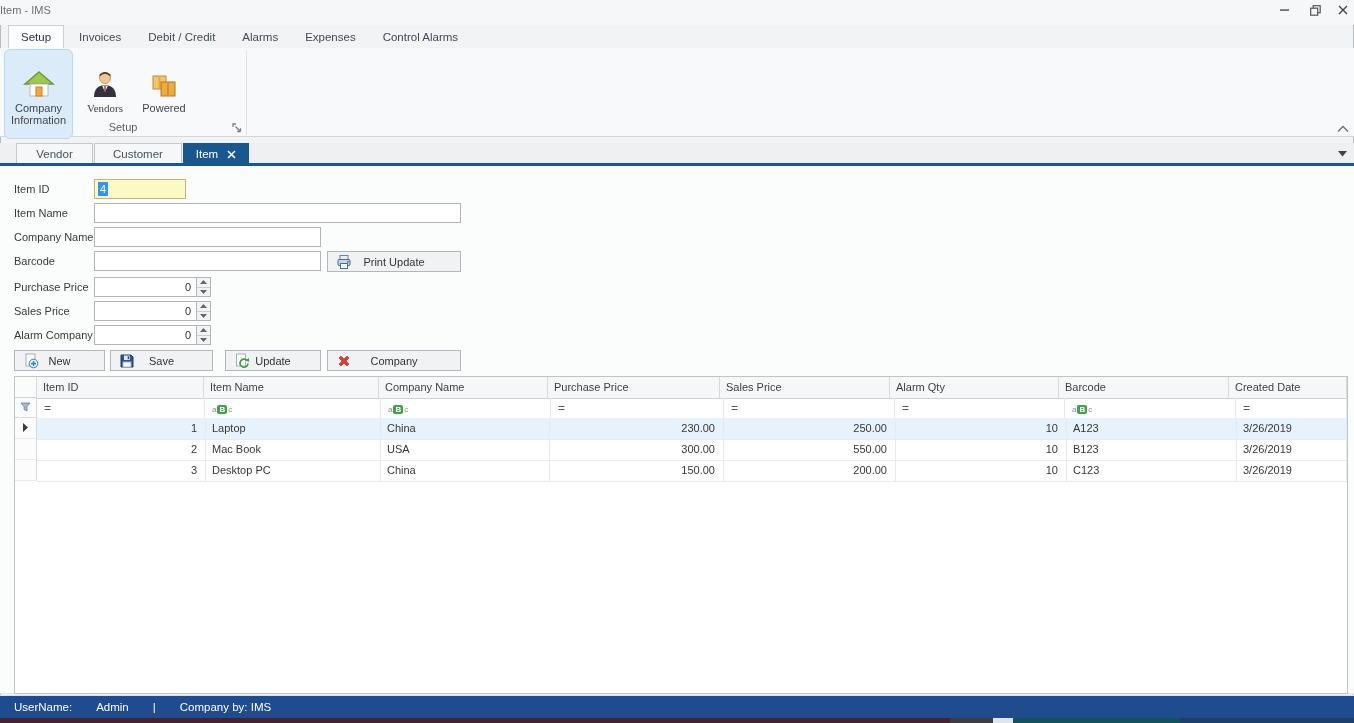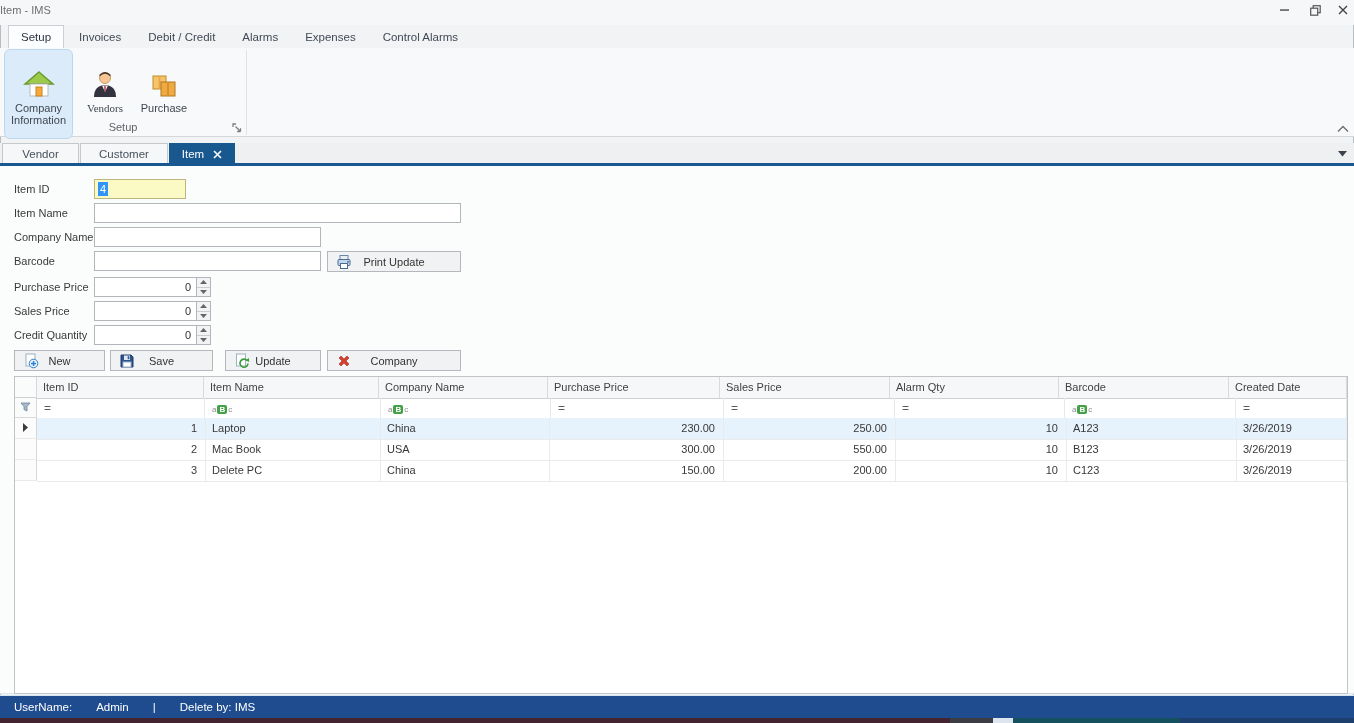--- a/index.html
+++ b/index.html
@@ -30,21 +30,21 @@
   .ritem.selected{background:#dcebfa;border-color:#bcd8f1;}
   .ricon{height:34px;display:flex;align-items:center;justify-content:center;}
   .rlabel{margin-top:1px;line-height:11.5px;color:#3f4750;}
   .rgrouplabel{top:121px;left:0;width:246px;text-align:center;color:#5f6368;}
   .rsep{top:50px;left:246px;width:1px;height:85px;background:#e0e2e5;}
   .launcher{top:123px;left:232px;width:13px;height:12px;}
   .collapse{top:123px;left:1337px;width:14px;height:12px;}
 
   
   .dtabbar{top:143px;left:0;width:1354px;height:20px;background:#eef0f2;}
-  .dtabs{top:143px;left:2px;height:28px;display:flex;}
+  .dtabs{top:143px;left:16px;height:28px;display:flex;}
   .dtab{height:19px;margin-right:1px;background:#f6f7f8;border:1px solid #c6c9cc;border-bottom:0;
         display:flex;align-items:center;justify-content:center;color:#46525e;font-size:11.5px;}
   .dtab.active{background:var(--accent,#19588f);border-color:var(--accent,#19588f);color:#fff;height:20px;}
   .dtab .x{margin-left:9px;display:inline-flex;}
   .dunderline{top:163px;left:0;width:1354px;height:3px;background:var(--accent,#19588f);}
   .tabdrop{top:147px;left:1338px;width:12px;height:10px;}
 
   
   .content{top:166px;left:0;width:1354px;height:528px;background:#fbfcfc;border-bottom:1px solid #dde7f0;}
 
@@ -150,21 +150,21 @@
       </div>
       <div class="ritem" style="width: 52px;">
         <div class="ricon">
           <svg width="32" height="32" viewBox="0 0 32 32">
             <rect x="5" y="7" width="13" height="13" fill="#f6c469" stroke="#c08a2e"></rect>
             <rect x="10.6" y="7" width="1.8" height="13" fill="#e8a93f"></rect>
             <rect x="13" y="13" width="14" height="14" fill="#efab43" stroke="#b27722"></rect>
             <rect x="19" y="13" width="2" height="14" fill="#d98f2b"></rect>
           </svg>
         </div>
-        <div class="rlabel">Purchase</div>
+        <div class="rlabel">Powered</div>
       </div>
     </div>
   <div class="abs rgrouplabel">Setup</div>
   <div class="abs launcher">
     <span><svg width="11" height="11" viewBox="0 0 11 11">
           <path d="M1,4 V1 H4" fill="none" stroke="#7a7f85" stroke-width="1.3"></path>
           <path d="M3.5,3.5 L8.5,8.5 M8.5,8.5 V5.2 M8.5,8.5 H5.2" fill="none" stroke="#7a7f85" stroke-width="1.3"></path>
         </svg></span>
   </div>
   <div class="abs rsep"></div>
@@ -199,21 +199,21 @@
   <div class="abs dunderline"></div>
 
   <div class="abs content"></div>
 
   <div class="abs flabel" style="top:179px;">Item ID</div>
   <div class="abs flabel" style="top:203px;">Item Name</div>
   <div class="abs flabel" style="top:227px;">Company Name</div>
   <div class="abs flabel" style="top:251px;">Barcode</div>
   <div class="abs flabel" style="top:277px;">Purchase Price</div>
   <div class="abs flabel" style="top:301px;">Sales Price</div>
-  <div class="abs flabel" style="top:325px;">Credit Quantity</div>
+  <div class="abs flabel" style="top:325px;">Alarm Company</div>
 
   <div class="abs tbox yellow" style="top:179px;left:94px;width:92px;">
     <span class="selval">4</span>
   </div>
   <div class="abs tbox" style="top:203px;left:94px;width:367px;"></div>
   <div class="abs tbox" style="top:227px;left:94px;width:227px;"></div>
   <div class="abs tbox" style="top:251px;left:94px;width:227px;"></div>
 
   <div class="abs btn" style="top:251px;left:327px;width:134px;height:21px;">
     <span class="bicon"><svg width="16" height="16" viewBox="0 0 16 16">
@@ -369,35 +369,35 @@
         <div class="g-cell left" style="width: 162px;">USA</div>
         <div class="g-cell right" style="width: 165px;">300.00</div>
         <div class="g-cell right" style="width: 163px;">550.00</div>
         <div class="g-cell right" style="width: 162px;">10</div>
         <div class="g-cell left" style="width: 163px;">B123</div>
         <div class="g-cell left" style="width: 168px; flex: 1 1 auto;">3/26/2019</div>
       </div>
       <div class="g-row">
         <div class="g-ind"></div>
         <div class="g-cell right" style="width: 160px;">3</div>
-        <div class="g-cell left" style="width: 168px;">Delete PC</div>
+        <div class="g-cell left" style="width: 168px;">Desktop PC</div>
         <div class="g-cell left" style="width: 162px;">China</div>
         <div class="g-cell right" style="width: 165px;">150.00</div>
         <div class="g-cell right" style="width: 163px;">200.00</div>
         <div class="g-cell right" style="width: 162px;">10</div>
         <div class="g-cell left" style="width: 163px;">C123</div>
         <div class="g-cell left" style="width: 168px; flex: 1 1 auto;">3/26/2019</div>
       </div>
     </div>
 
   <div class="abs statusbar">
     <span>UserName:</span>
     <span>Admin</span>
     <span>|</span>
-    <span>Delete by: IMS</span>
+    <span>Company by: IMS</span>
   </div>
 
   <div class="abs taskstrip">
     <div style="width:950px;background:#42232f;"></div>
     <div style="width:43px;background:#3c3c44;"></div>
     <div style="width:20px;background:#dde6ee;"></div>
     <div style="width:167px;background:#15505e;"></div>
     <div style="flex:1;background:#1c3f6e;"></div>
   </div>
 

